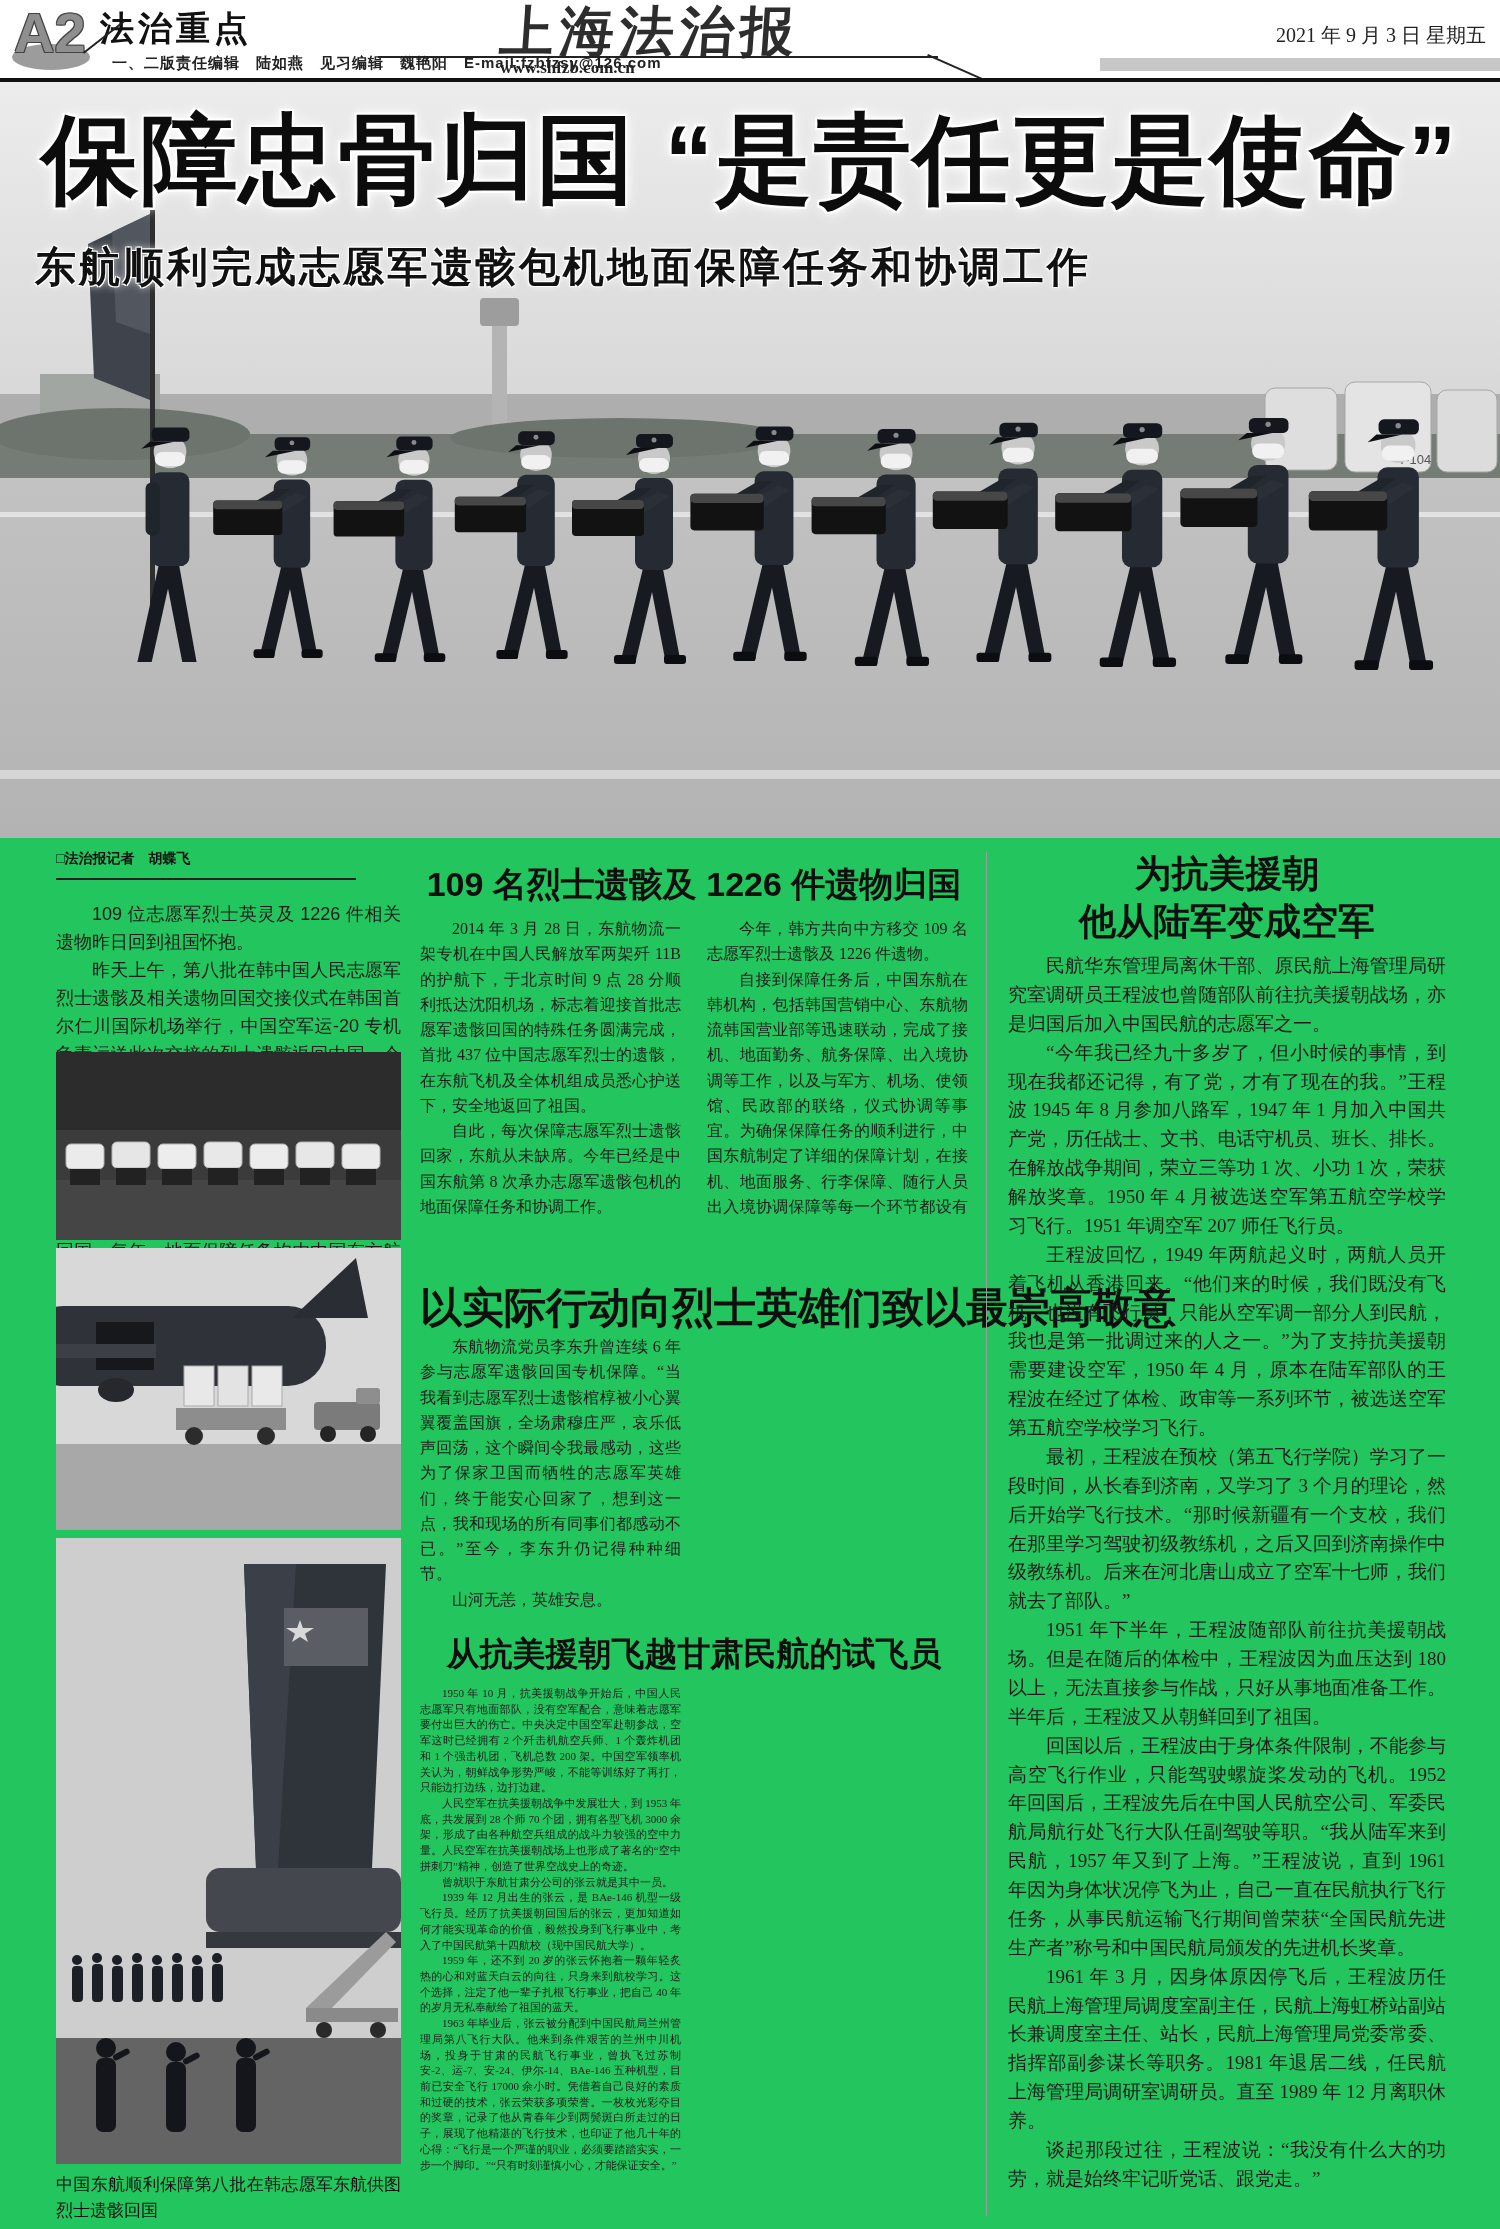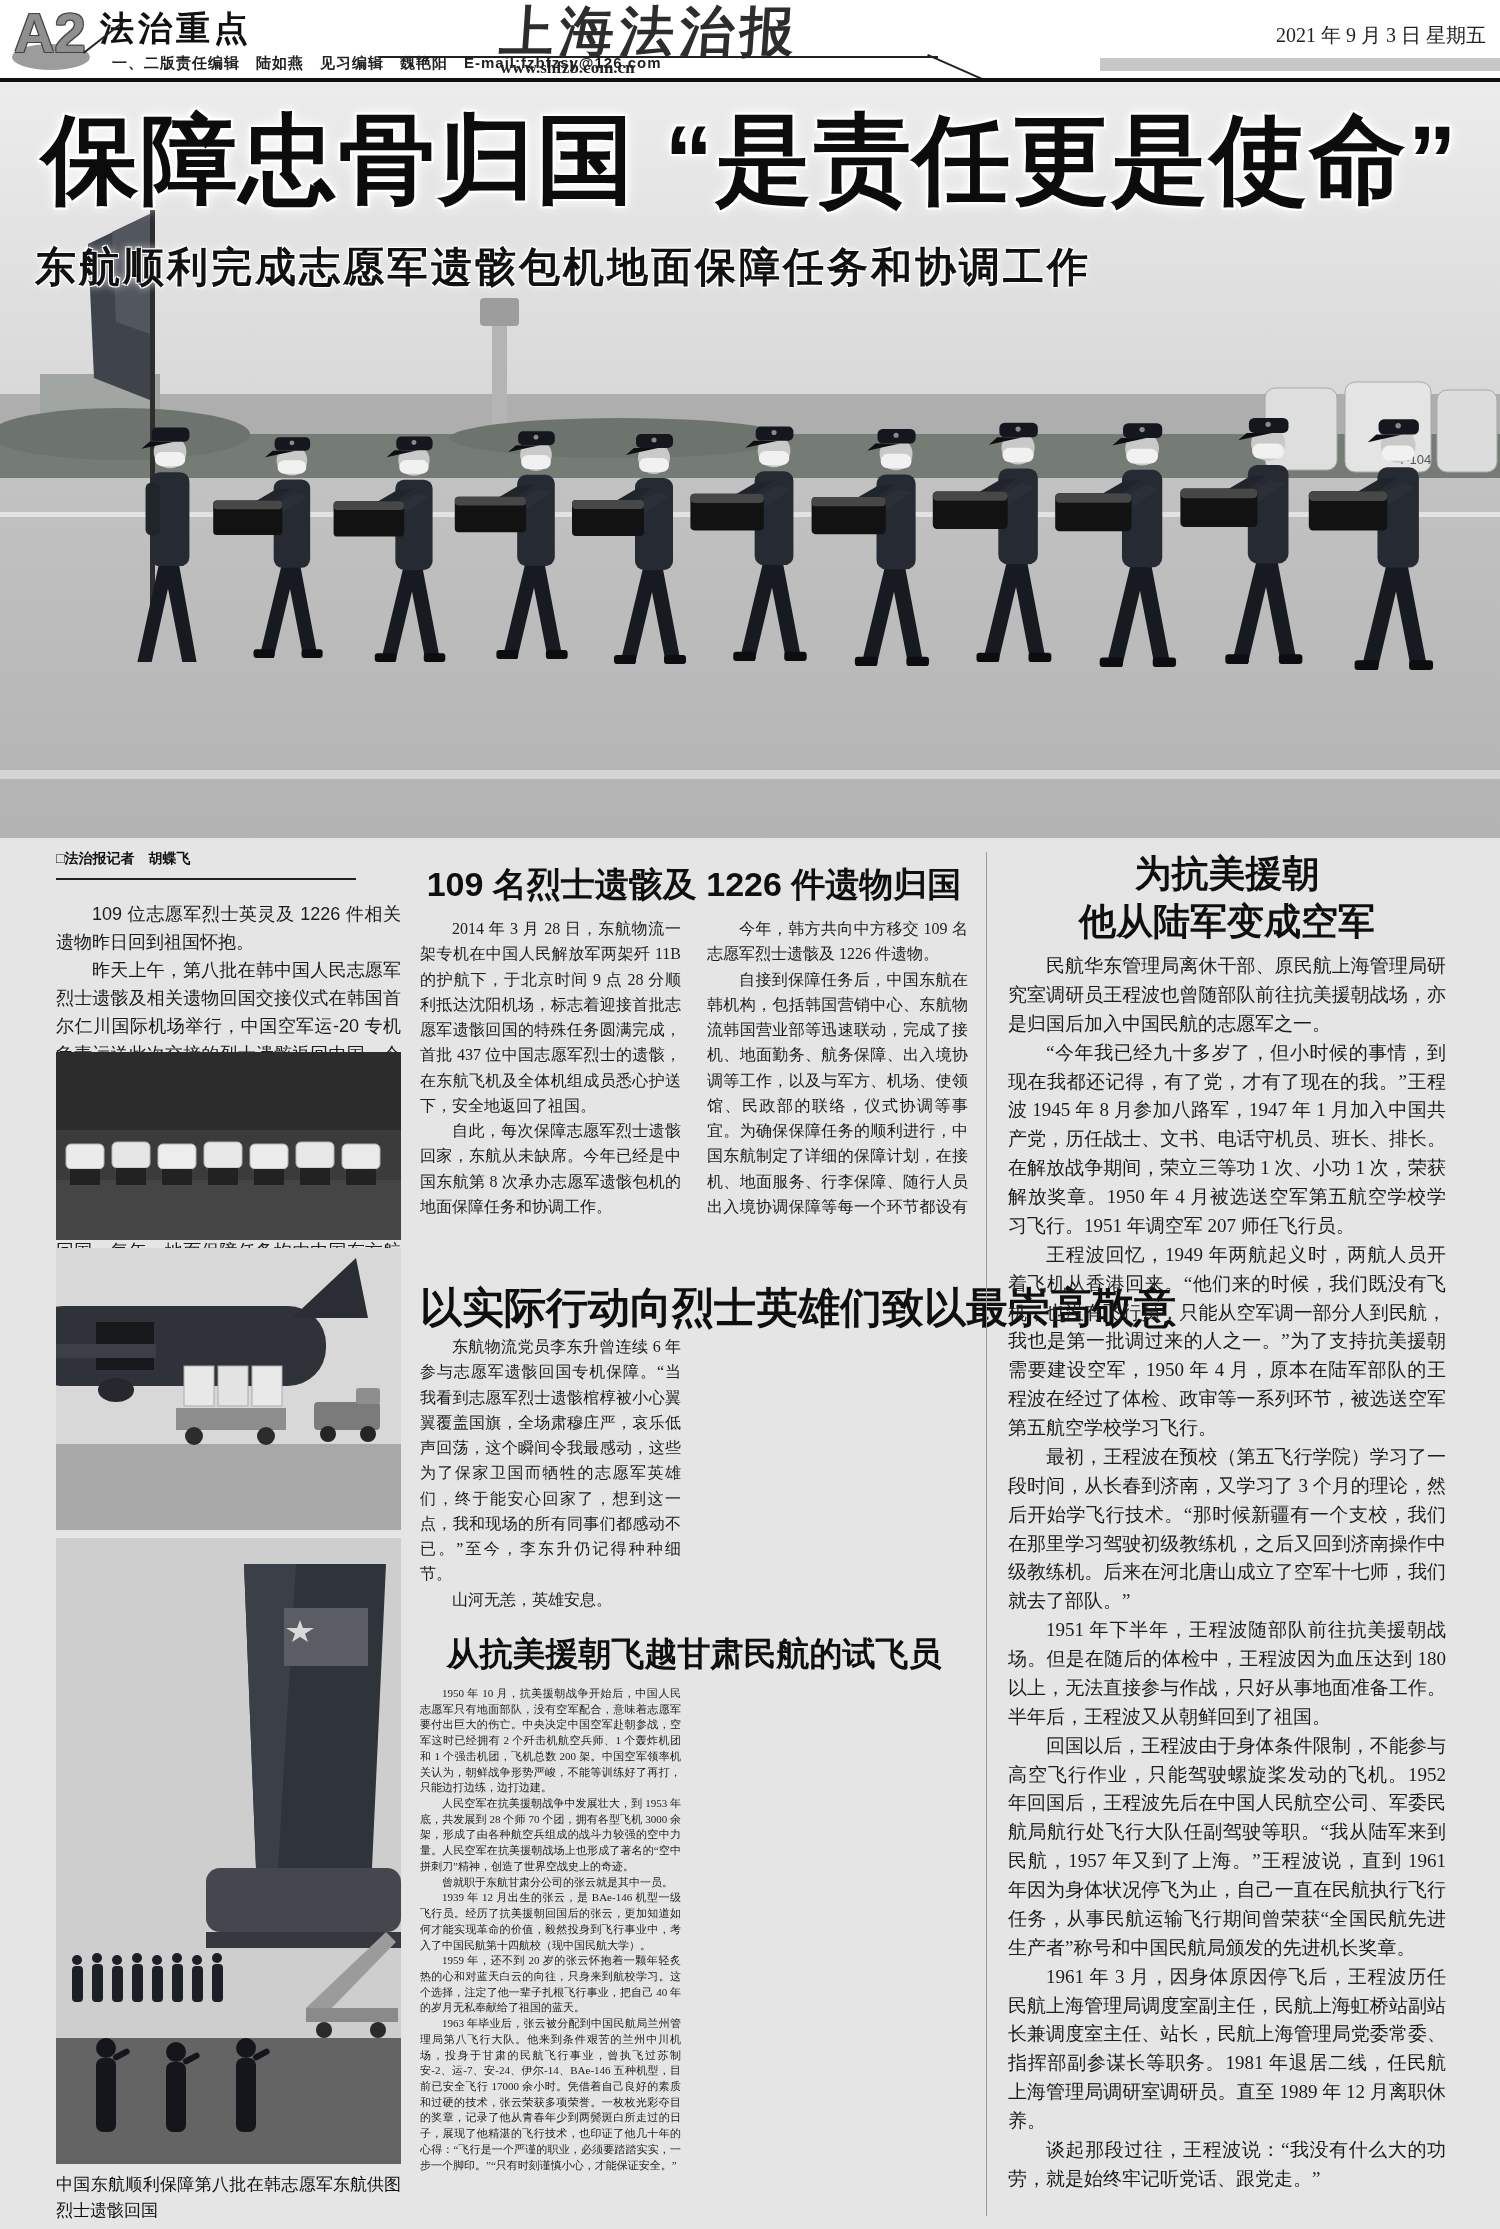--- a/index.html
+++ b/index.html
@@ -1,16 +1,16 @@
 <!DOCTYPE html>
 <html><head>
 <meta charset="utf-8">
 <style>
   html,body{margin:0;padding:0;background:#777;}
-  #page{position:relative;width:1500px;height:2229px;background:#e5e5e5;margin:0 auto;overflow:hidden;
+  #page{position:relative;width:1500px;height:2229px;background:#22c55e;margin:0 auto;overflow:hidden;
         font-family:"Liberation Serif","DejaVu Serif",serif;color:#1a1a1a;}
   
   #header{position:absolute;left:0;top:0;width:1500px;height:82px;background:#fff;}
   .badge-shadow{position:absolute;left:12px;top:44px;width:78px;height:26px;border-radius:50%;background:#9c9c9c;}
   .badge{position:absolute;left:14px;top:0px;font-family:"Liberation Sans",sans-serif;font-weight:700;
          font-size:56px;color:#8f8f8f;text-shadow:1px 1px 0 #444,-1px -1px 0 #444,1px -1px 0 #444,-1px 1px 0 #444;}
   .section-name{position:absolute;left:100px;top:6px;font-family:"Liberation Sans",sans-serif;
                 font-weight:700;font-size:34px;color:#111;letter-spacing:4px;}
   .hdr-diag{position:absolute;left:78px;top:36px;width:52px;height:2px;background:#222;transform:rotate(-38deg);}
   .editors{position:absolute;left:112px;top:54px;font-family:"Liberation Sans",sans-serif;

